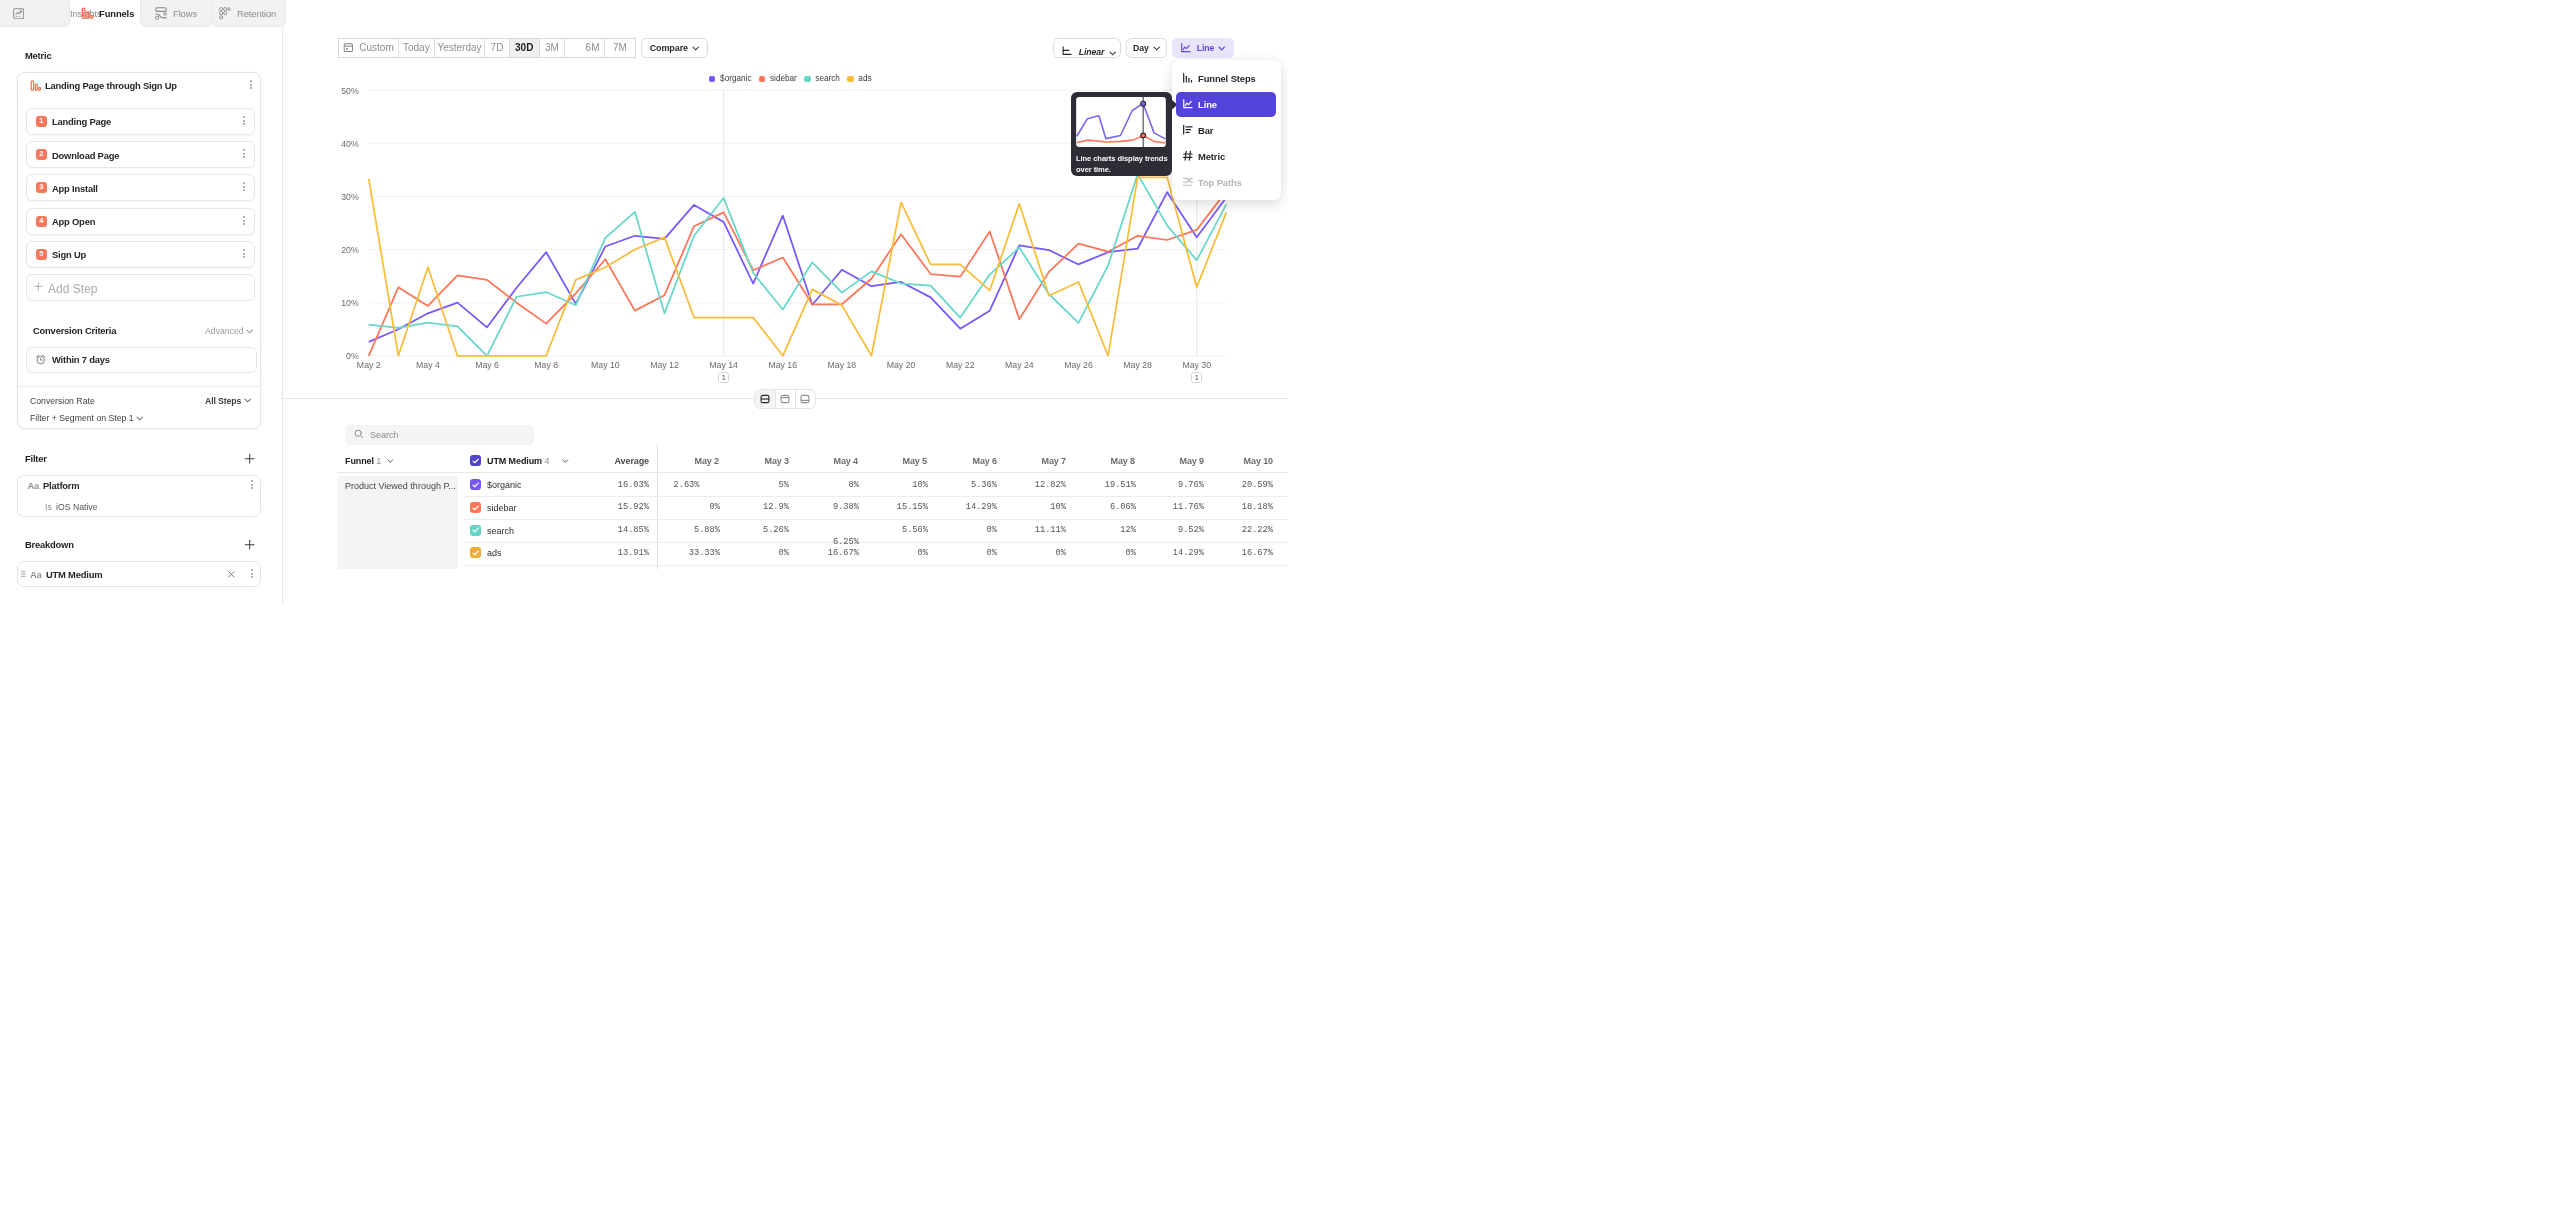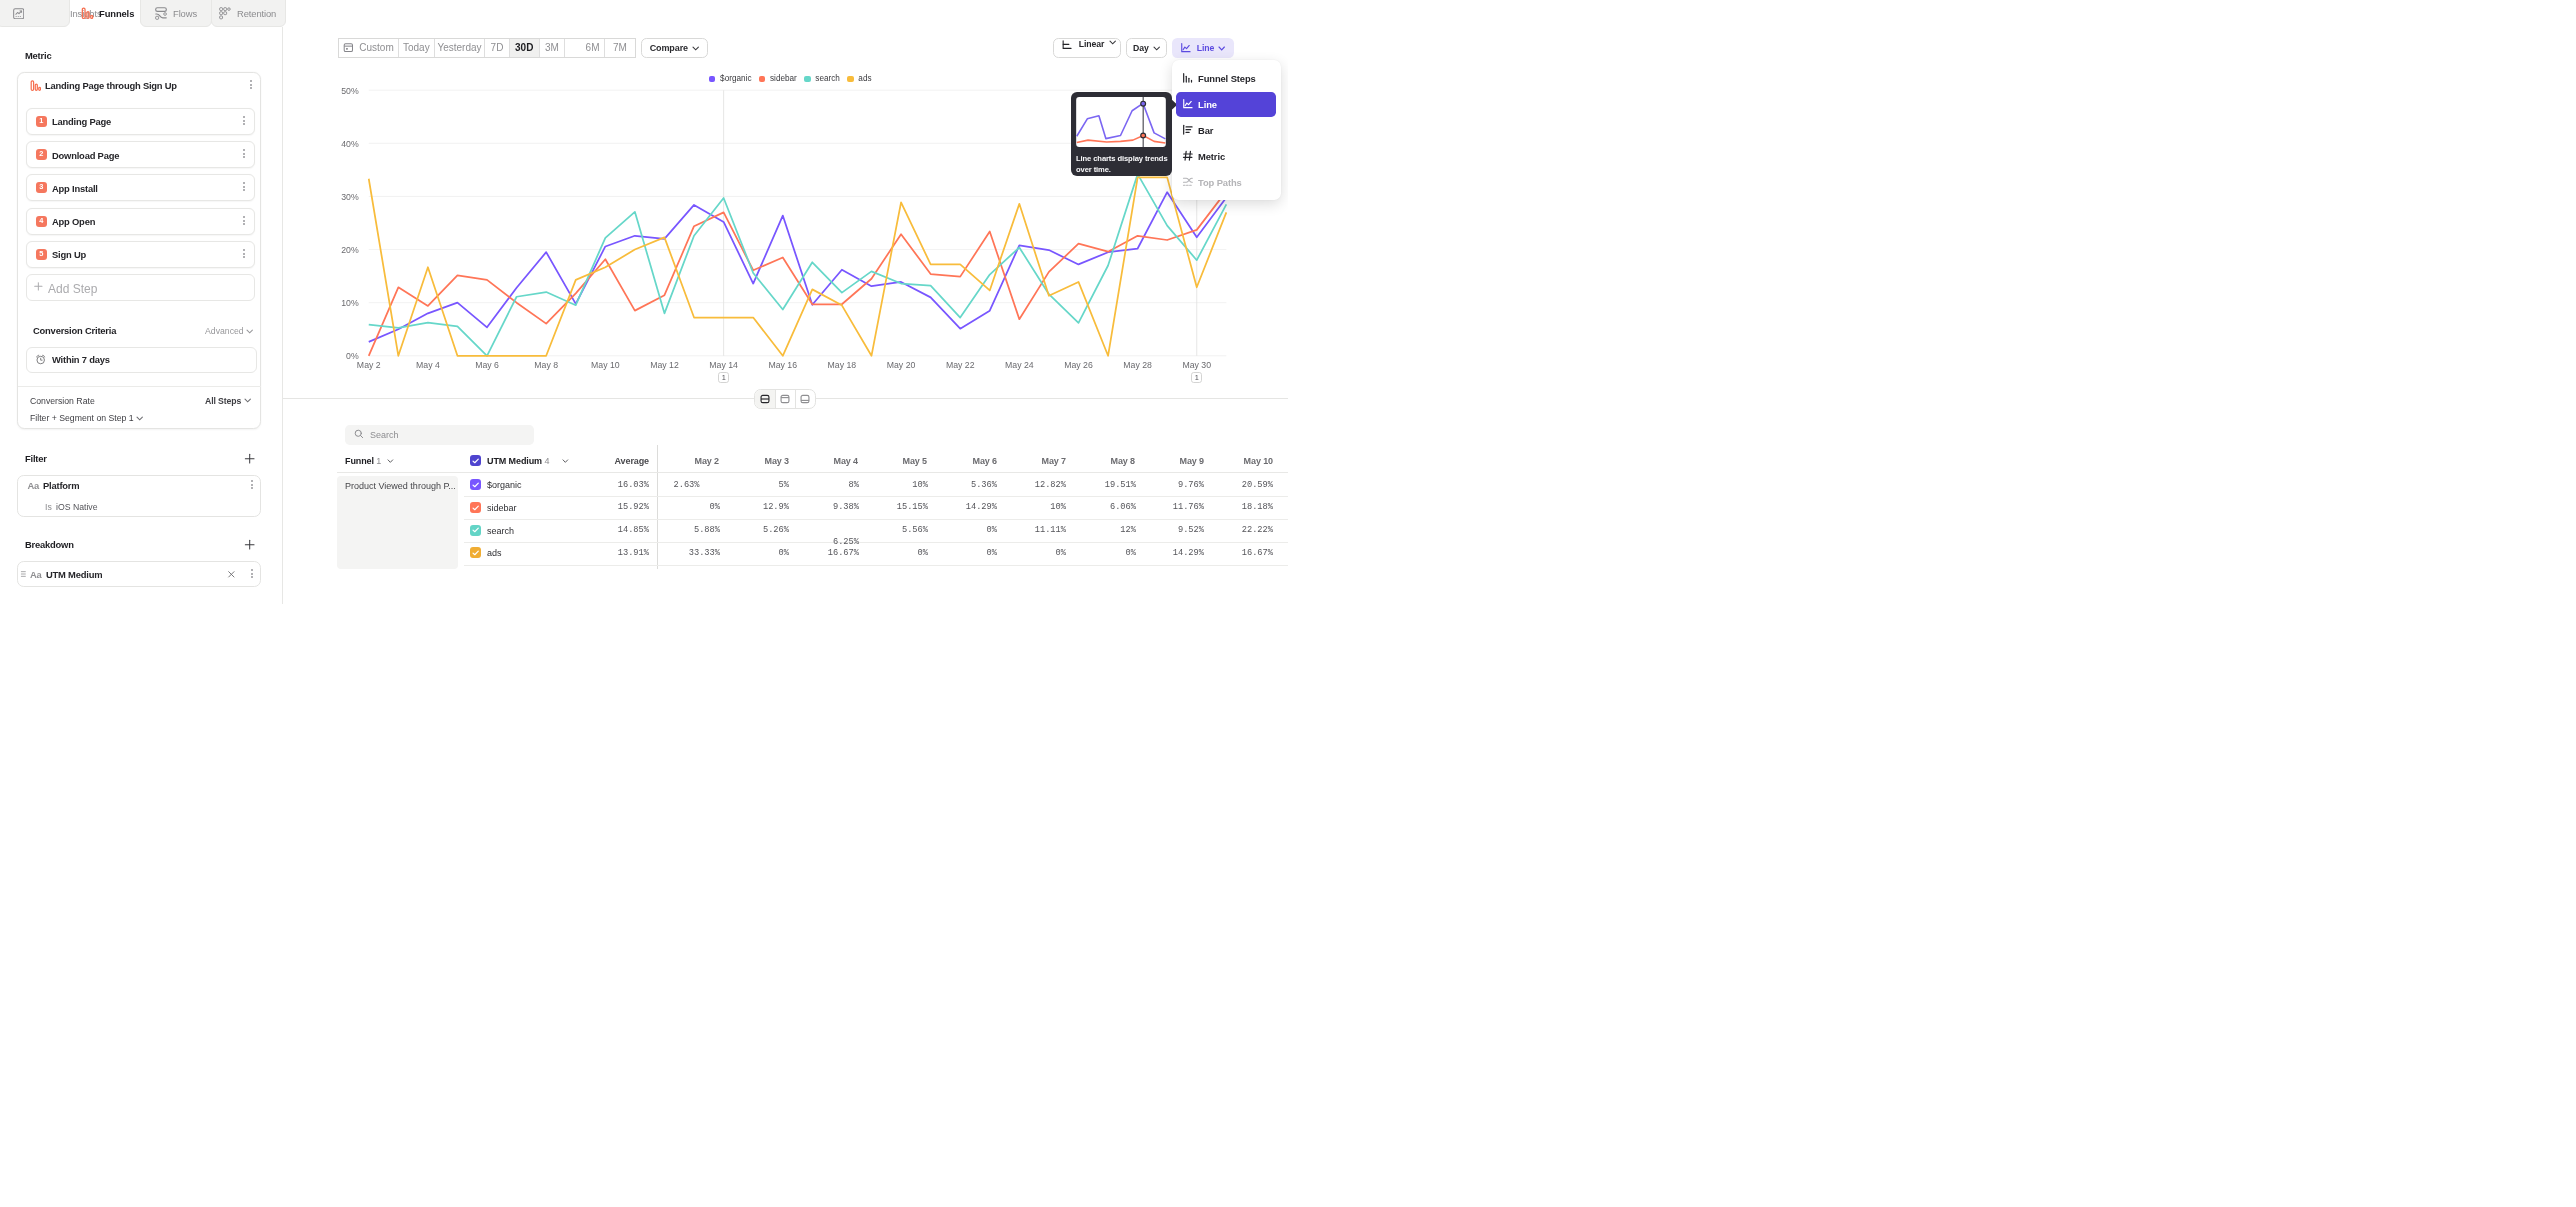--- a/index.html
+++ b/index.html
@@ -209,21 +209,21 @@
     <div style="width:27px;text-align:center;border-right:0.7px solid #dedede;line-height:18px;">3M</div>
     <div style="width:25.5px;text-align:center;border-right:0.7px solid #dedede;line-height:18px;margin-left:16px;">6M</div>
     <div style="width:32px;text-align:center;line-height:18px;">7M</div>
   </div>
   <div class="abs" style="left:641px;top:38px;width:67px;height:19.5px;border:0.7px solid #d9d9d8;border-radius:5.4px;display:flex;align-items:center;justify-content:center;">
     <span style="font-size:9px;font-weight:bold;color:#2a2a2e;letter-spacing:-0.1px;">Compare</span>
     <svg style="margin-left:4px;margin-top:1.3px;" width="7.4" height="5.4" viewBox="0 0 11 8" fill="none" stroke="#3a3a3e" stroke-width="1.6" stroke-linecap="round">
         <polyline points="1.5,1.5 5.5,5.7 9.5,1.5"></polyline>
       </svg>
   </div>
-  <div class="abs" style="left:1053px;top:38px;width:68px;height:19.5px;border:0.7px solid #d9d9d8;border-radius:5.4px;display:flex;align-items:flex-start;">
+  <div class="abs" style="left:1053px;top:38px;width:68px;height:19.5px;border:0.7px solid #d9d9d8;border-radius:5.4px;display:flex;align-items:flex-end;font-style:italic;">
     <svg style="margin-left:7.4px;" width="11.4" height="11.4" viewBox="0 0 17 17" fill="none" stroke="#232327" stroke-width="1.6" stroke-linecap="round">
       <polyline points="3.2,2.6 3.2,14 15,14"></polyline>
       <line x1="3.2" y1="8" x2="11.8" y2="8"></line>
     </svg>
     <span style="margin-left:6px;font-size:8.7px;font-weight:bold;color:#27272b;letter-spacing:-0.1px;">Linear</span>
     <svg style="margin-left:4.7px;margin-top:1.3px;" width="7.4" height="5.4" viewBox="0 0 11 8" fill="none" stroke="#3a3a3e" stroke-width="1.6" stroke-linecap="round">
         <polyline points="1.5,1.5 5.5,5.7 9.5,1.5"></polyline>
       </svg>
   </div>
   <div class="abs" style="left:1126px;top:38px;width:41px;height:19.5px;border:0.7px solid #d9d9d8;border-radius:5.4px;display:flex;align-items:center;justify-content:center;">

